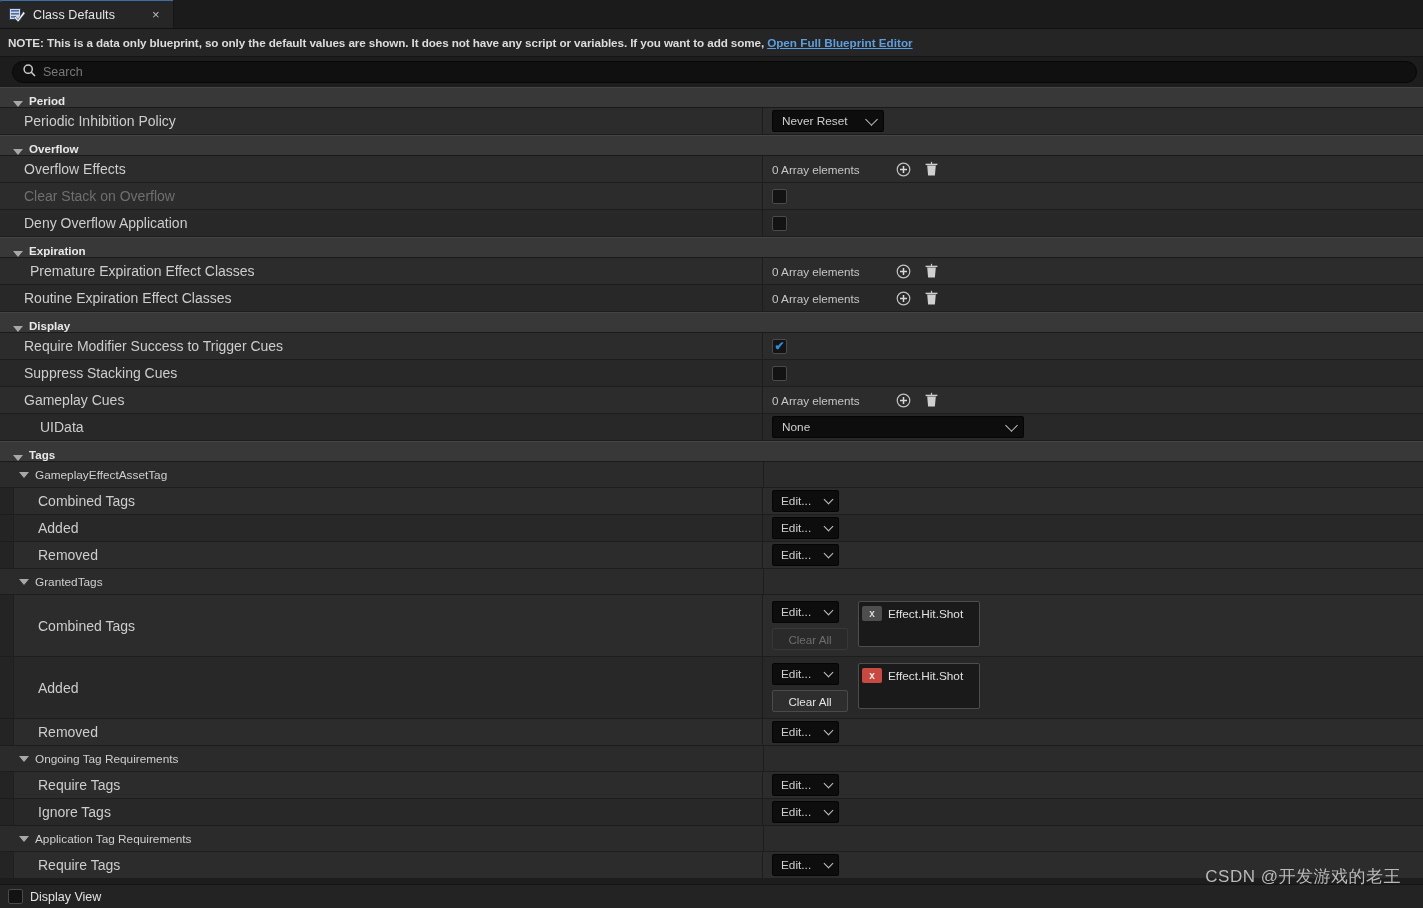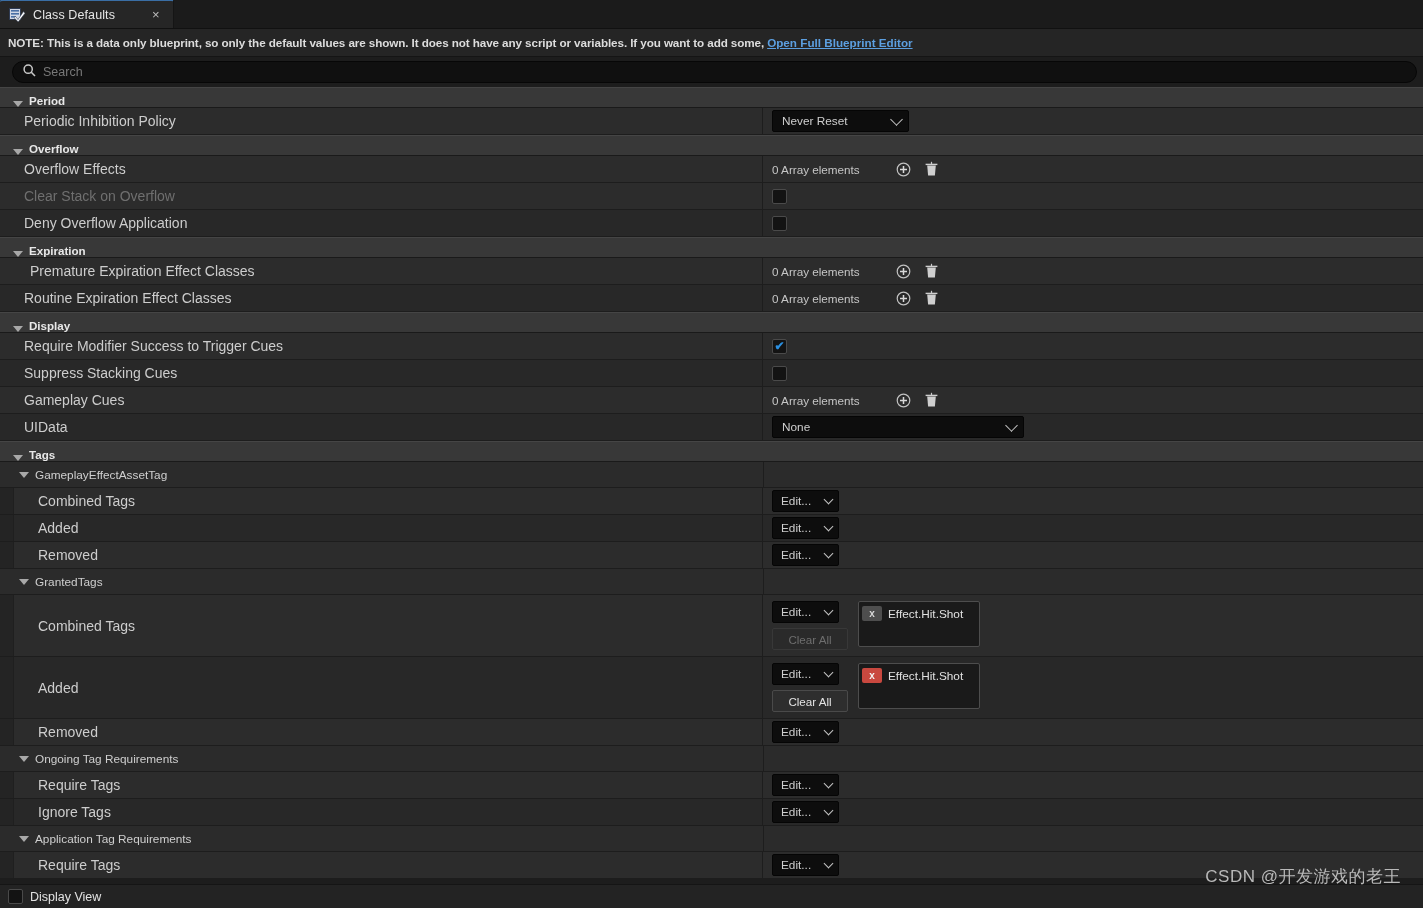--- a/index.html
+++ b/index.html
@@ -114,21 +114,21 @@
     height: 22px; background: #0d0d0d; border: 1px solid #050505;
     border-radius: 2px; display: inline-flex; align-items: center;
     justify-content: space-between; padding: 0 7px 0 9px;
   }
   .combo-label { color: #cfcfcf; font-size: 11.8px; }
   .chev {
     width: 9px; height: 9px; border-right: 1.6px solid #c4c4c4;
     border-bottom: 1.6px solid #c4c4c4; transform: rotate(45deg);
     margin-left: 10px; margin-bottom: 4px; flex: none;
   }
-  .combo-policy { width: 137px; }
+  .combo-policy { width: 112px; }
   .combo-uidata { width: 252px; }
   .combo-edit { width: 67px; padding: 0 6px 0 8px; }
   .combo-edit .chev { width: 7px; height: 7px; margin-left: 6px; margin-bottom: 3px; }
 
   .checkbox {
     width: 15px; height: 15px; background: #131313;
     border: 1px solid #4a4a4a; border-radius: 2px;
     display: inline-flex; align-items: center; justify-content: center;
   }
   .check-glyph { color: #2a8fe0; font-size: 12px; line-height: 1; font-weight: bold; }
@@ -365,21 +365,21 @@
             <line x1="7.5" y1="0.8" x2="7.5" y2="3" stroke="#c8c8c8" stroke-width="1.2"></line>
             <line x1="1.6" y1="3.4" x2="13.4" y2="3.4" stroke="#cfcfcf" stroke-width="1.4"></line>
             <path d="M3.2 4.6 h8.6 l-0.9 10 h-6.8 Z" fill="#cfcfcf"></path>
           </svg>
         </span>
       </div>
     </div>
     <div class="row alt">
       <div class="namecell">
         <span class="indent"></span>
-        <span class="prop-name" style="margin-left: 10px;">UIData</span>
+        <span class="prop-name" style="margin-left: 26px;">UIData</span>
       </div>
       <div class="valuecell">
         <div class="combo combo-uidata">
           <span class="combo-label">None</span>
           <span class="chev"></span>
         </div>
       </div>
     </div>
     <div class="cat-header">
       <span class="tri"></span>

